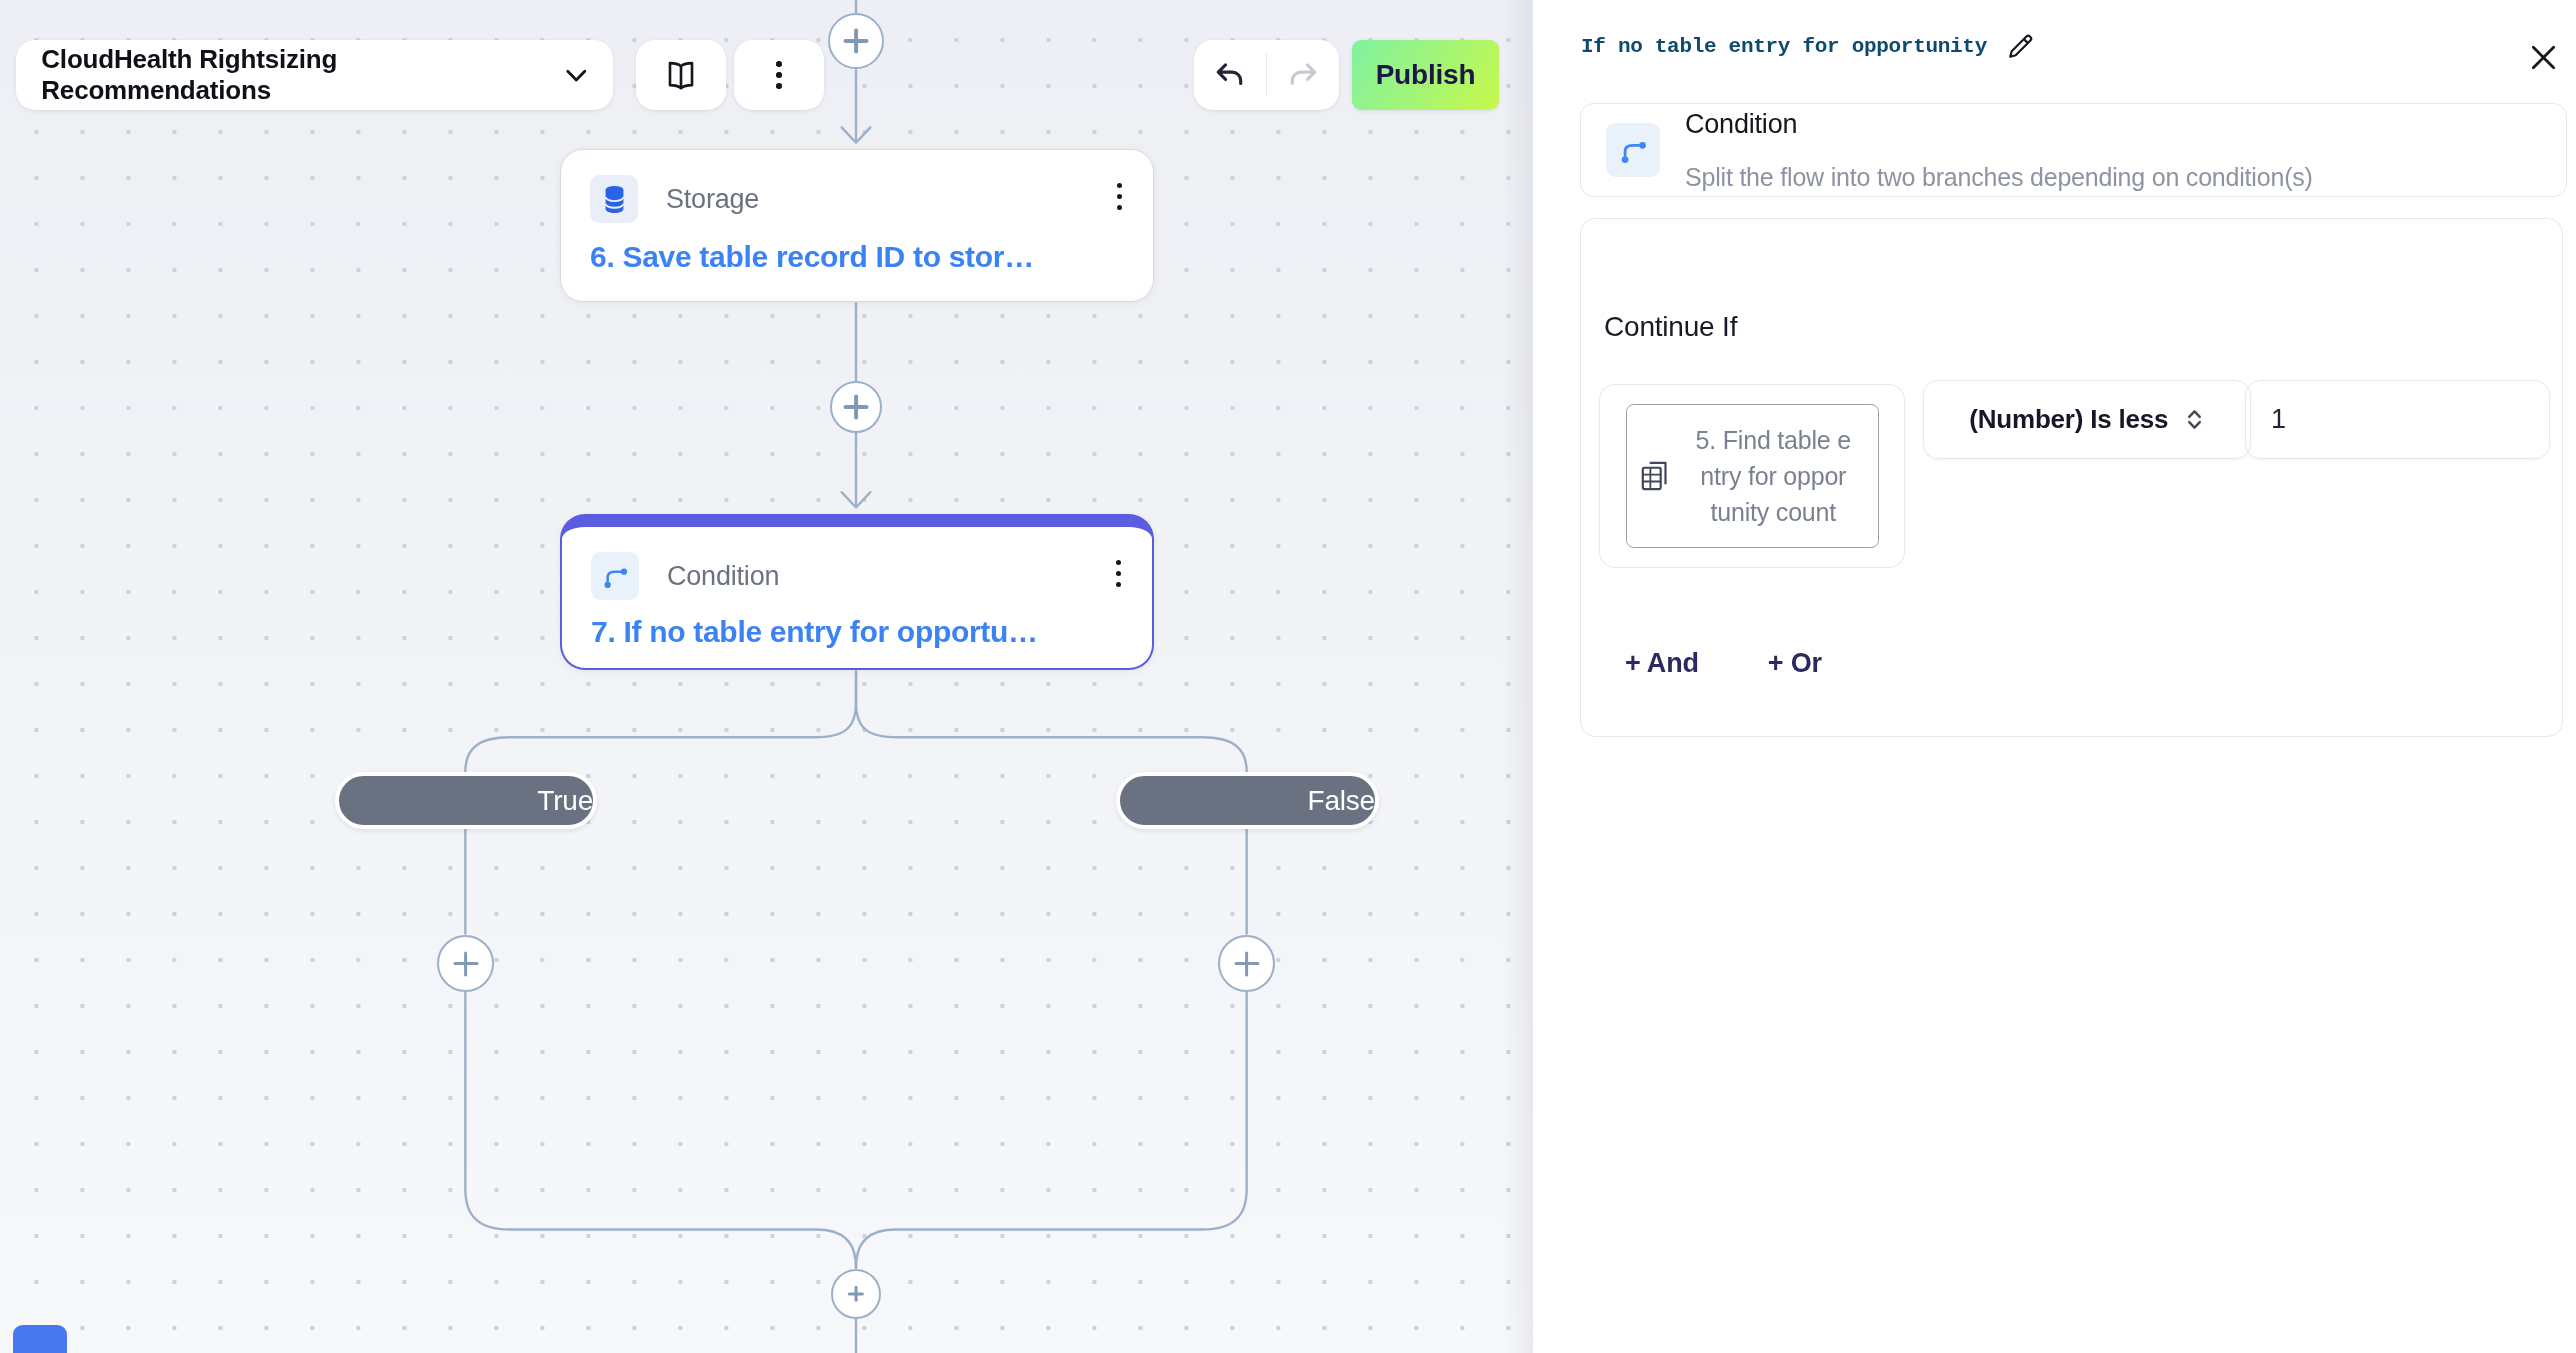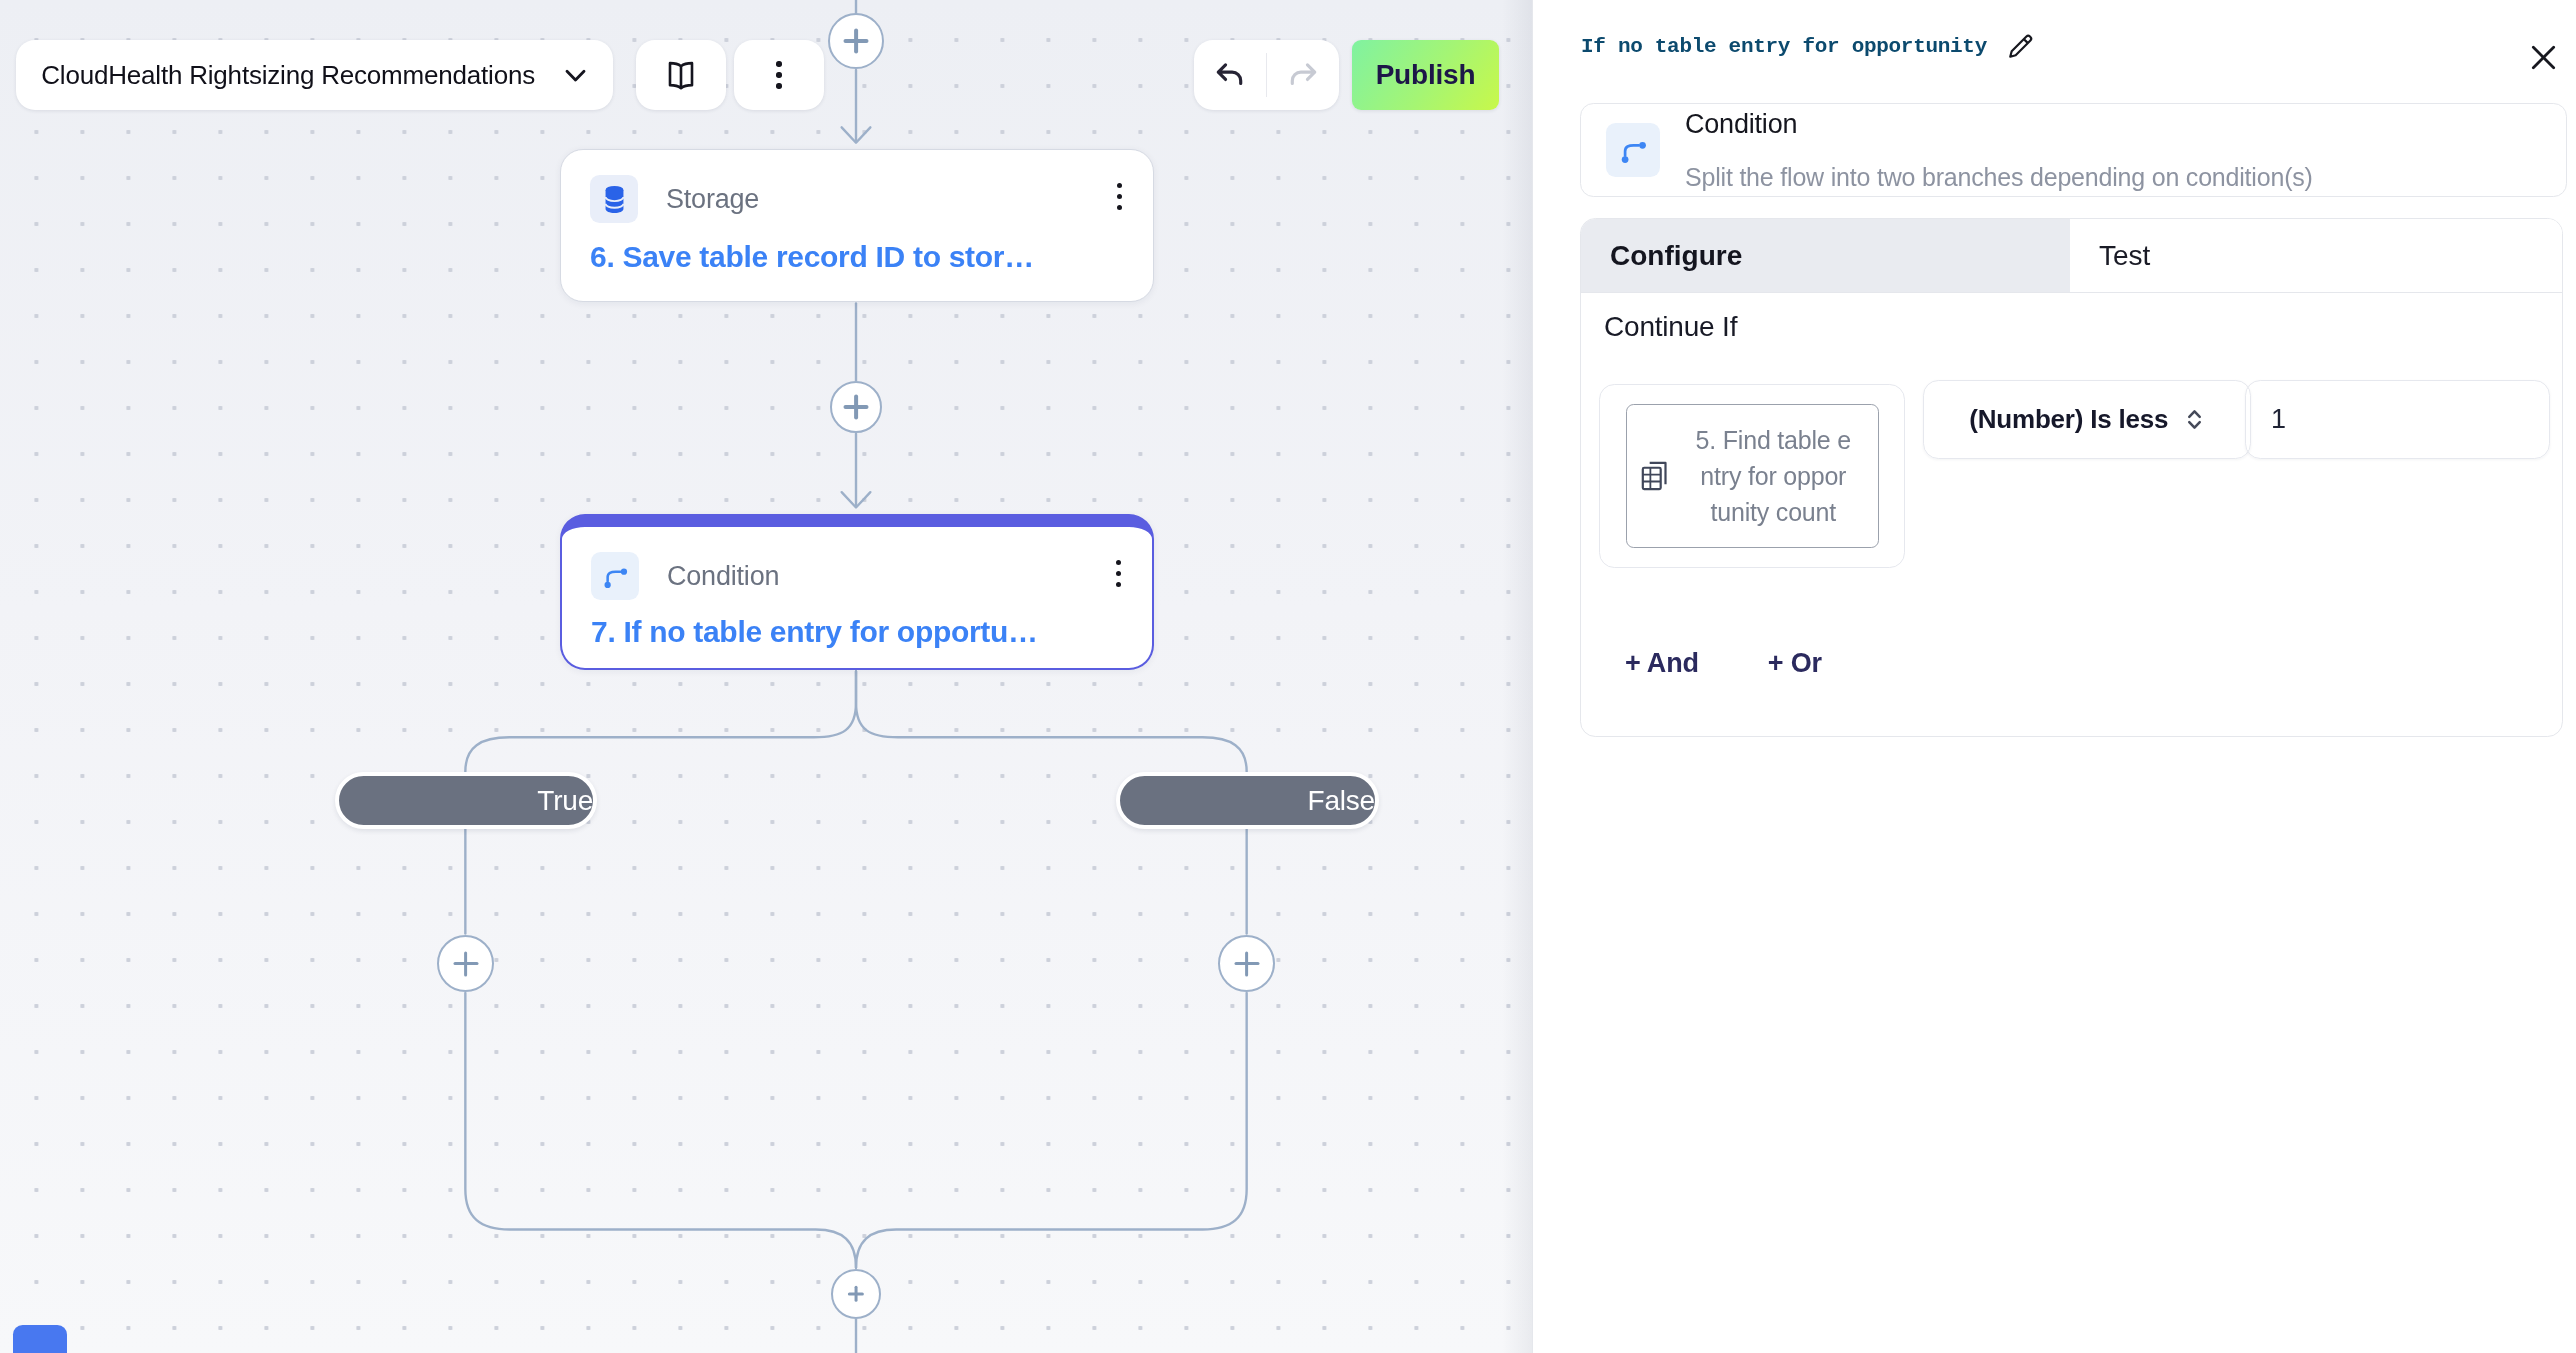--- a/index.html
+++ b/index.html
@@ -23,21 +23,21 @@
     background:linear-gradient(to right, rgba(40,50,80,0), rgba(40,50,80,0.07));
     pointer-events:none;
   }
   .connectors { position:absolute; left:0; top:0; }
 
   
   .tool { position:absolute; background:#fff; border-radius:19px;
           box-shadow:0 1px 3.8px rgba(25,35,65,.10); display:flex; align-items:center; }
   .flow-select { left:16.3px; top:40px; width:597px; height:70px; padding:0 25px;
                  justify-content:space-between; cursor:pointer; }
-  .flow-select .name { font-size:26px; font-weight:400; letter-spacing:-0.2px; color:#101019; }
+  .flow-select .name { font-size:26px; font-weight:700; letter-spacing:-0.2px; color:#101019; }
   .icon-btn { justify-content:center; cursor:pointer; }
   .book-btn { left:636px; top:40px; width:90px; height:70px; }
   .kebab-btn { left:734px; top:40px; width:90px; height:70px; }
   .history { left:1194px; top:40px; width:145px; height:70px; }
   .history .half { width:50%; height:100%; display:flex; align-items:center; justify-content:center; cursor:pointer; }
   .history .sep { width:1.4px; height:44px; background:#e8e9ee; }
   .publish { left:1352px; top:40px; width:147px; height:70px; border-radius:9px;
              background:linear-gradient(125deg,#80f2a1 0%,#a5f573 55%,#c8f84a 100%);
              display:flex; align-items:center; justify-content:center; cursor:pointer;
              box-shadow:0 1px 3.8px rgba(25,35,65,.10); position:absolute; }
@@ -305,24 +305,20 @@
         <path d="M5.5 16 V12.5 C5.5 9 8.5 8 12 8 L16 8" fill="none" stroke="#3d86f4" stroke-width="2.1" stroke-linecap="round"></path>
       </svg>
     </span>
     <span class="summary-texts">
       <div class="t1">Condition</div>
       <div class="t2">Split the flow into two branches depending on condition(s)</div>
     </span>
   </div>
 
   <div class="config-box">
-    <div class="tab-row">
-      <div class="tab tab-configure">Configure</div>
-      <div class="tab tab-test">Test</div>
-    </div>
 
     <div class="continue-label">Continue If</div>
 
     <div class="token-box">
       <div class="token-chip">
         <svg width="33" height="36" viewBox="0 0 24 26">
           <path d="M8.5 3.5 H20 V19" fill="none" stroke="#40475a" stroke-width="1.6" stroke-linejoin="round"></path>
           <rect x="3.5" y="7" width="13" height="15.5" rx="1" fill="#fff" stroke="#40475a" stroke-width="1.6"></rect>
           <path d="M3.5 12 H16.5 M3.5 17 H16.5 M9 7 V22.5" fill="none" stroke="#40475a" stroke-width="1.3"></path>
         </svg>

